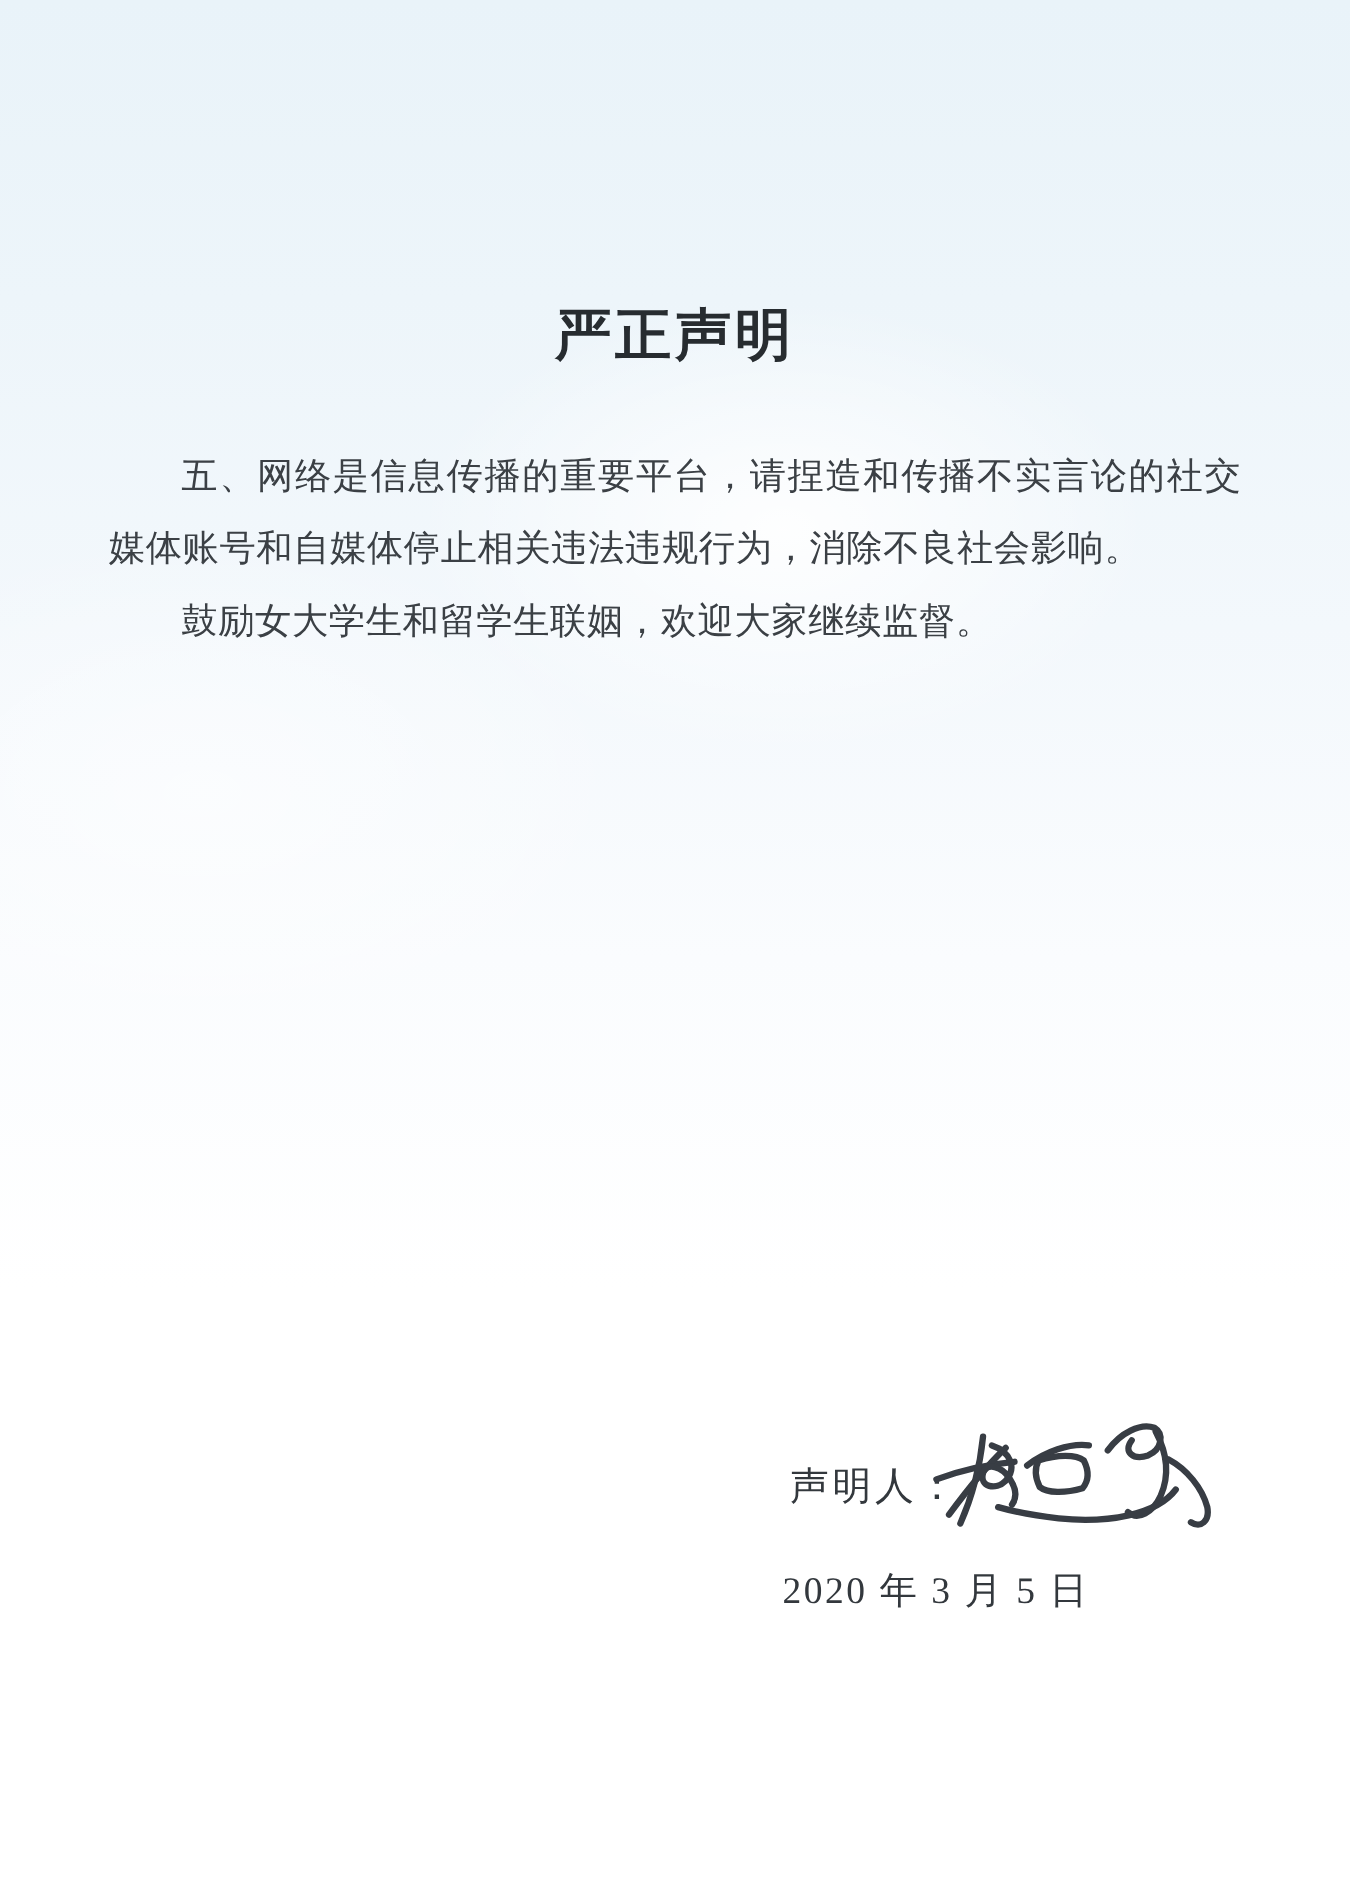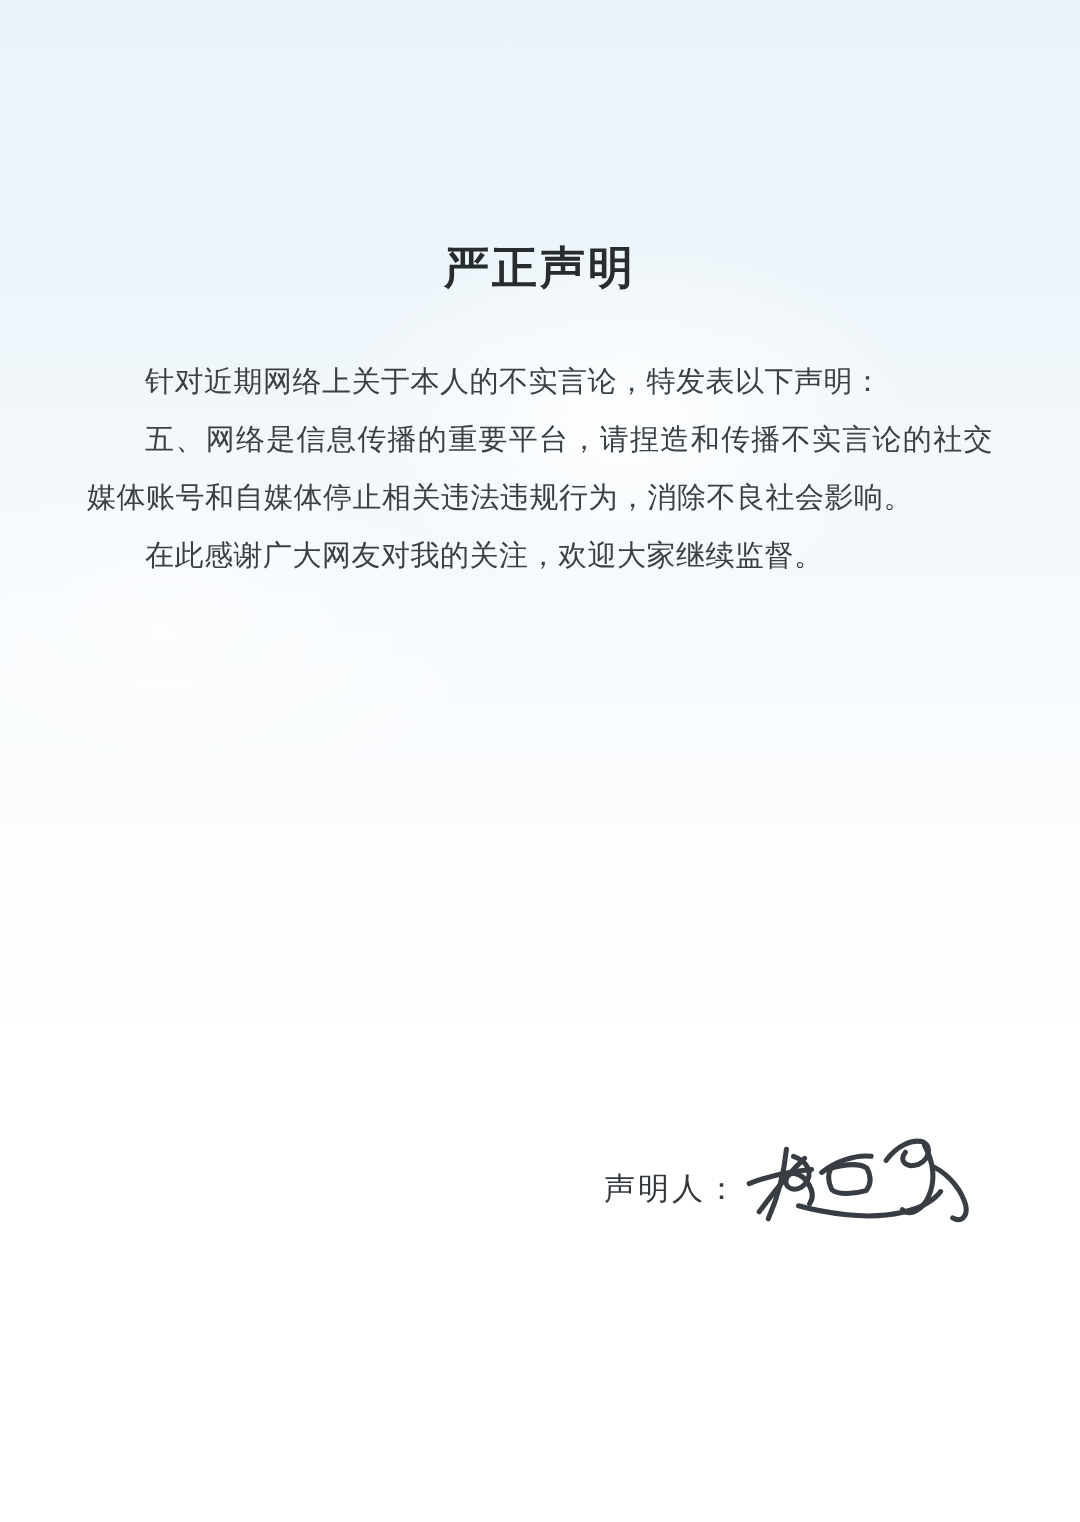--- a/index.html
+++ b/index.html
@@ -45,21 +45,21 @@
     text-align-last: left;
     letter-spacing: 0.5px;
   }
   .body p {
     margin: 0;
     text-indent: 2em;
   }
   .sig-label {
     position: absolute;
     top: 1168px;
-    left: 604px;
+    left: 632px;
     font-size: 31px;
     letter-spacing: 3px;
     color: #33383d;
   }
   .sig-svg {
     position: absolute;
     top: 1116px;
     left: 733px;
     width: 252px;
     height: 128px;
@@ -81,37 +81,37 @@
   }
 </style>
 </head>
 <body>
 
 <div class="page">
 
   <h1 class="title">严正声明</h1>
 
   <div class="body">
-    <p>针对近期网络上关于本人的不实言论，特发表以下声明：</p>
     <p>五、网络是信息传播的重要平台，请捏造和传播不实言论的社交媒体账号和自媒体停止相关违法违规行为，消除不良社会影响。</p>
-    <p>在此感谢广大网友对我的关注，欢迎大家继续监督。</p>
+    <p>鼓励女大学生和留学生联姻，欢迎大家继续监督。</p>
   </div>
 
   <span class="sig-label">声明人：</span>
 
   <svg class="sig-svg" viewBox="0 0 250 125" role="img" aria-label="杨宜勇">
 
     <path d="M16,66 C34,59 56,54 78,52"></path>
     <path d="M53,32 C51,52 46,76 35,101"></path>
     <path d="M26,94 C40,75 56,55 71,41"></path>
     <path d="M60,39 C75,44 80,57 71,67 C63,75 50,72 53,61 C56,52 68,56 74,65 C78,71 81,79 76,86"></path>
 
     <path d="M88,55 C102,44 122,37 137,39"></path>
     <path d="M97,51 C112,46 127,46 133,51 C137,59 137,67 132,73 C118,77 104,77 98,72 C94,64 94,57 97,51"></path>
 
     <path d="M152,43 C162,29 178,21 189,25 C197,30 195,42 184,47 C172,51 164,44 171,35"></path>
     <path d="M190,28 C199,45 201,63 194,79 C188,92 176,99 168,92"></path>
     <path d="M206,74 C191,94 152,101 113,97 C96,95 79,92 65,88"></path>
     <path d="M200,50 C215,58 227,73 231,88 C233,99 226,105 218,100"></path>
   </svg>
 
+  <div class="date-line">2020 年 3 月 5 日</div>
 
 </div>
 
 </body></html>

